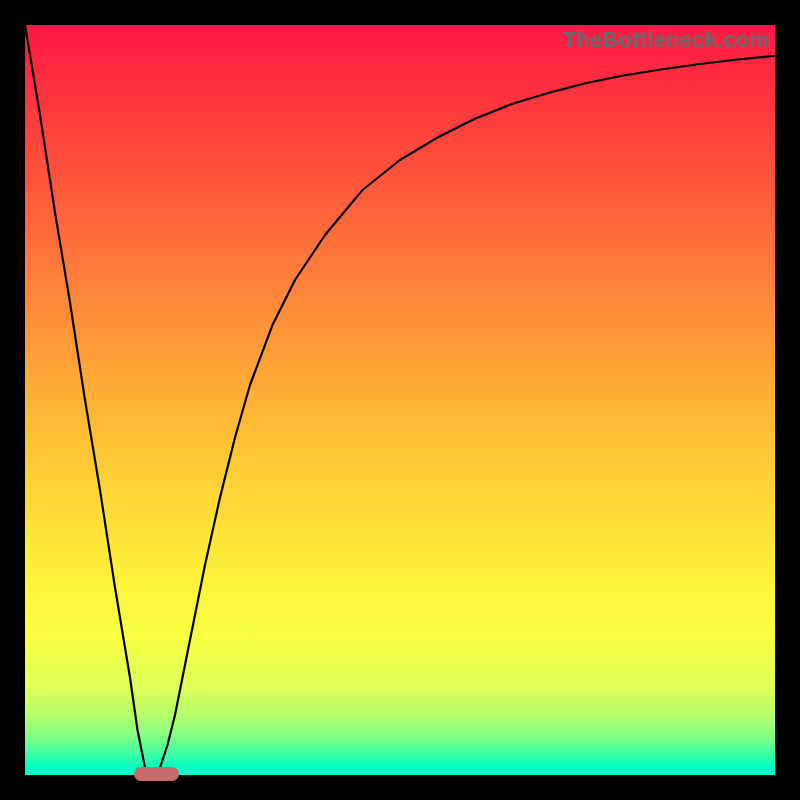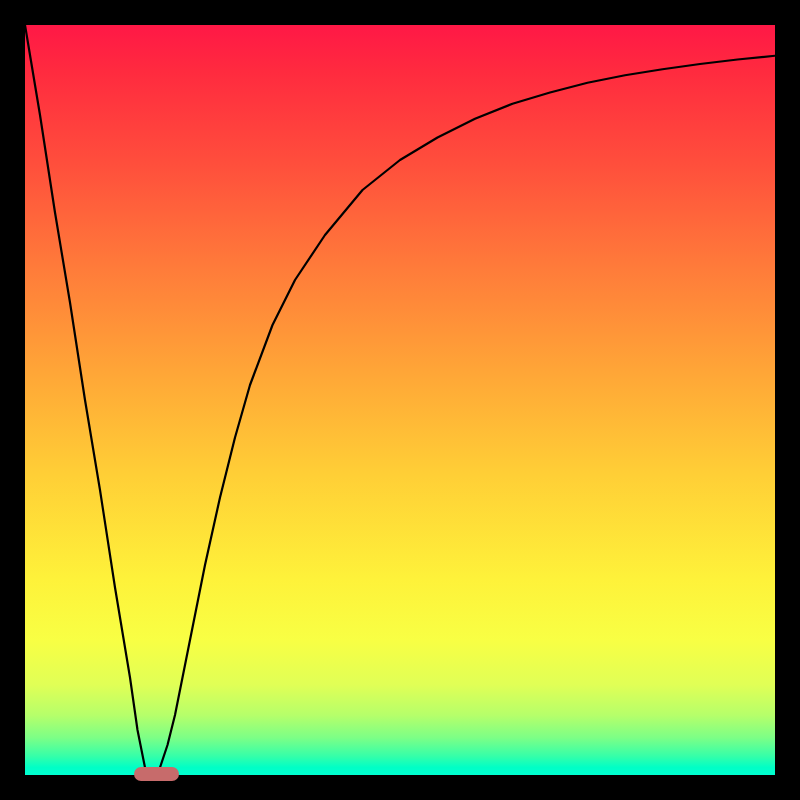--- a/index.html
+++ b/index.html
@@ -56,20 +56,21 @@
     width: 100%;
     height: 100%;
   }
 </style>
 </head>
 <body>
 <div class="frame">
 
   <div class="plot">
 
+    <div class="watermark">TheBottleneck.com</div>
 
     <svg class="curve" viewBox="0 0 750 750" preserveAspectRatio="none">
       <path id="curvePath" fill="none" stroke="#000" stroke-width="2.2" stroke-linejoin="round" stroke-linecap="round" d="M0.00 0.00 L15.00 90.00 L30.00 187.50 L45.00 277.50 L60.00 375.00 L75.00 465.00 L90.00 562.50 L105.00 652.50 L112.50 705.00 L120.00 742.50 L127.50 750.00 L135.00 742.50 L142.50 720.00 L150.00 690.00 L165.00 615.00 L180.00 540.00 L195.00 472.50 L210.00 412.50 L225.00 360.00 L247.50 300.00 L270.00 255.00 L300.00 210.00 L337.50 165.00 L375.00 135.00 L412.50 112.50 L450.00 93.75 L487.50 78.75 L525.00 67.50 L562.50 57.75 L600.00 50.25 L637.50 44.25 L675.00 39.00 L712.50 34.50 L750.00 30.75"></path>
     </svg>
 
     <div class="marker" id="optMarker" style="left: 108.75px; width: 45px; top: 741.5px; background: rgb(199, 107, 107);"></div>
 
   </div>
 </div>
 

